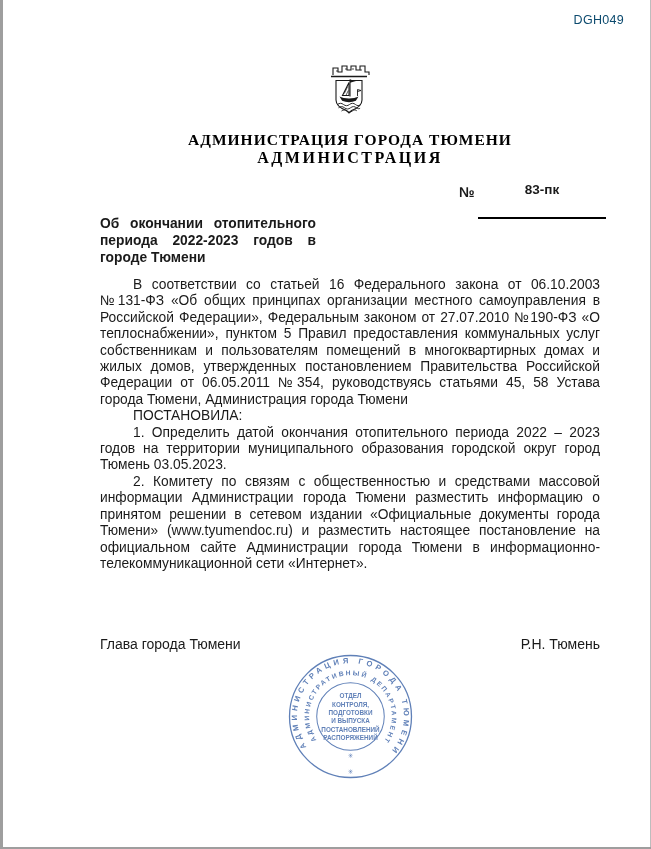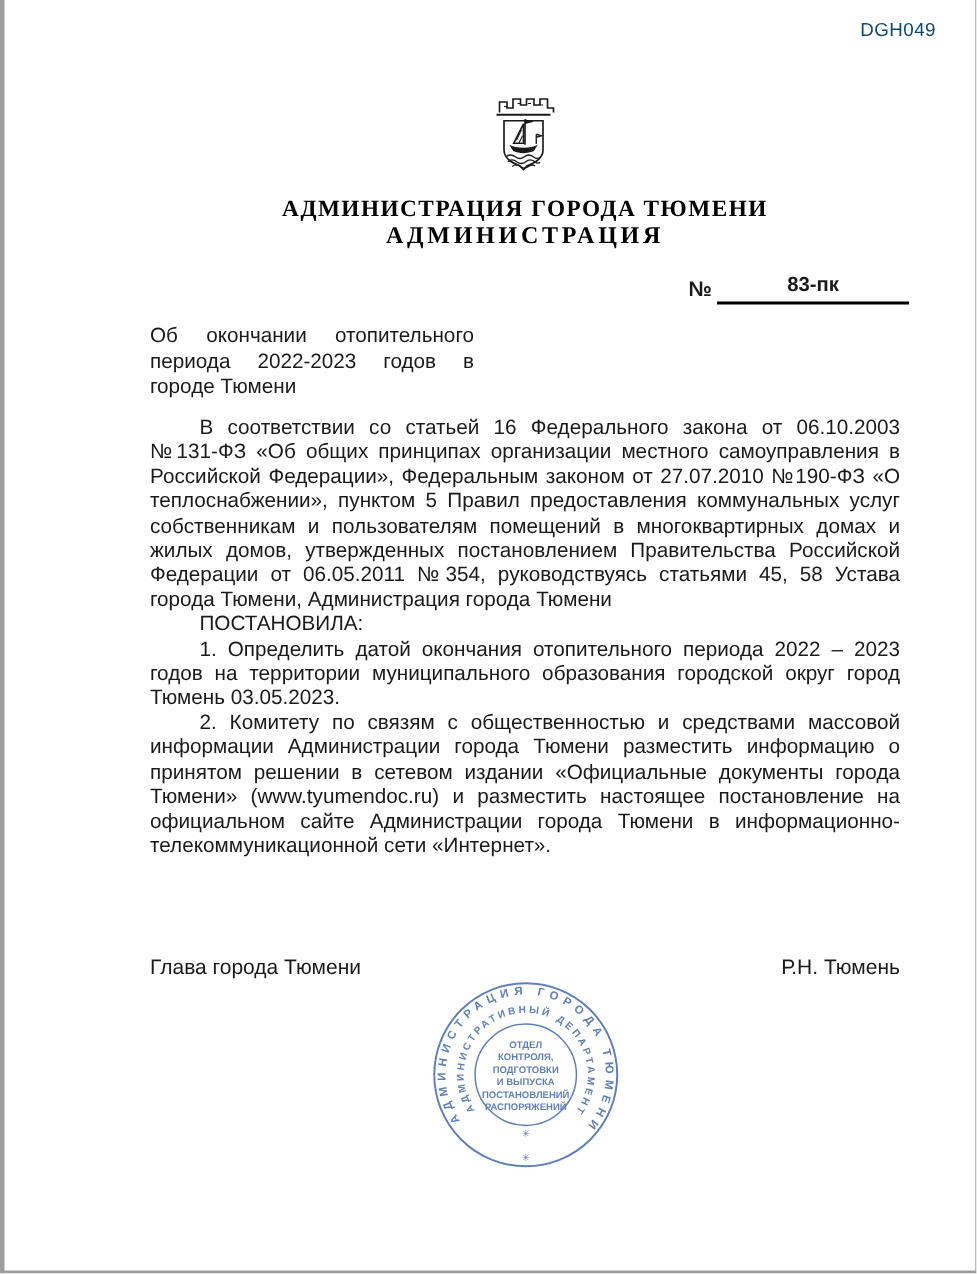--- a/index.html
+++ b/index.html
@@ -34,26 +34,26 @@
 
   .date-group{
     position:absolute;left:125px;top:182px;width:110px;
     text-align:center;font-weight:bold;font-size:13.5px;
     padding-bottom:4px;border-bottom:2px solid #000;
   }
   .num-sign{position:absolute;left:459px;top:184px;font-weight:bold;font-size:14px;}
   .num-group{
     position:absolute;left:478px;top:182px;width:128px;
     text-align:center;font-weight:bold;font-size:13.5px;
-    padding-bottom:4px;border-bottom:2px solid #000;
+    padding-bottom:20px;border-bottom:2px solid #000;
   }
 
   .subject{
     position:absolute;left:100px;top:215px;width:216px;
-    font-weight:normal;font-size:13.8px;line-height:17px;
+    font-weight:bold;font-size:13.8px;line-height:17px;
     text-align:justify;
   }
 
   .body-text{
     position:absolute;left:100px;top:277px;width:500px;
     font-size:13.8px;line-height:16.4px;text-align:justify;
   }
   .body-text p{margin:0;text-indent:33px;}
 
   .sig-row{

